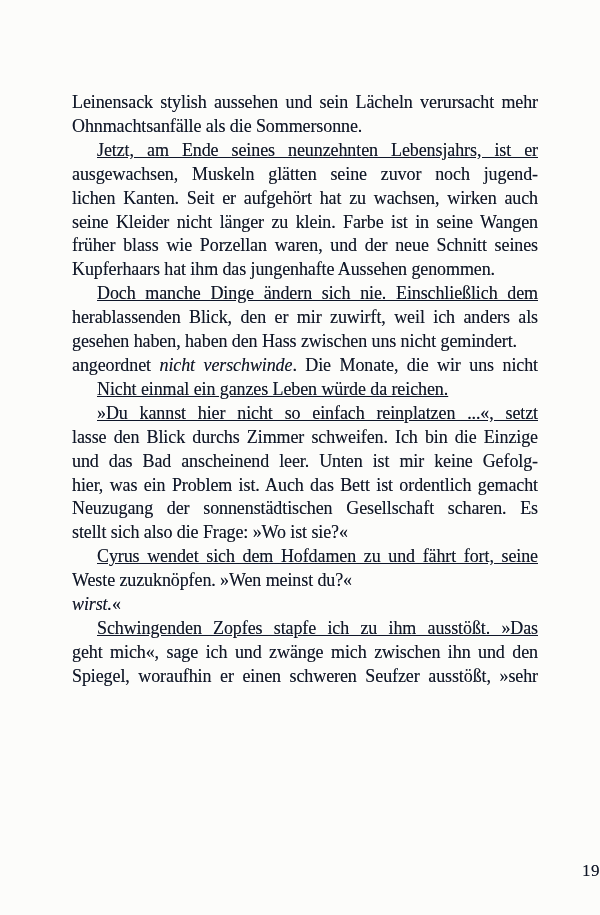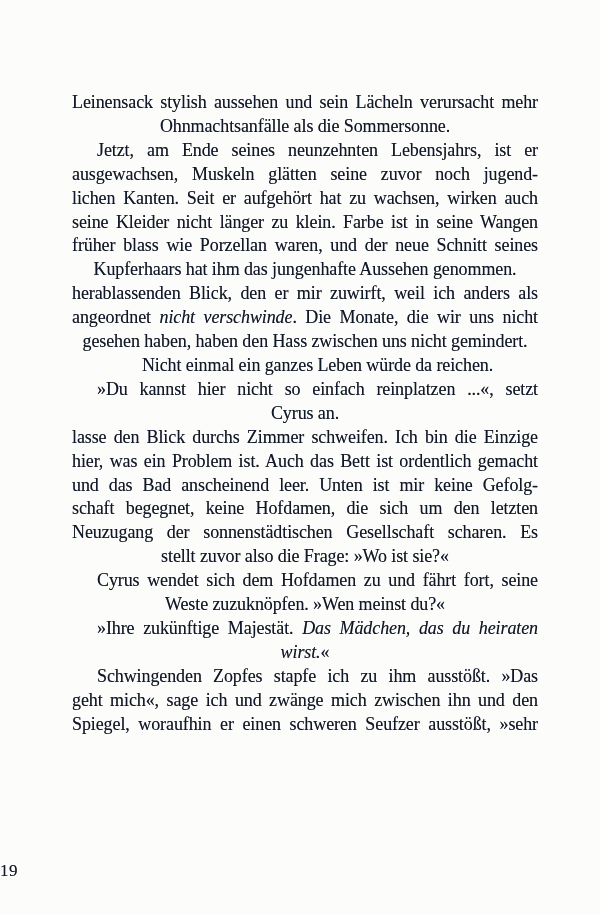--- a/index.html
+++ b/index.html
@@ -20,71 +20,70 @@
   .text-block {
     position: absolute;
     left: 72px;
     top: 75px;
     width: 466px;
   }
   .line {
     font-size: 18px;
     line-height: 23.9px;
     letter-spacing: -0.1px;
-    text-align: center;
+    text-align: left;
     text-shadow: 0 0 0.5px rgba(46, 41, 35, 0.55);
   }
   .line.j {
     text-align: justify;
     text-align-last: justify;
   }
   .line.ind {
     text-indent: 25px;
+    text-decoration: underline;
   }
   .line em {
     font-style: italic;
   }
   .page-number {
     position: absolute;
     left: 0;
     top: 845px;
     width: 100%;
-    text-align: left;
+    text-align: right;
     font-size: 17px;
     letter-spacing: 0.5px;
     text-shadow: 0 0 0.5px rgba(46, 41, 35, 0.55);
   }
 </style>
 </head>
 <body style="background: rgb(252, 252, 250);">
 
 <div class="book-page" style="background: rgb(252, 252, 250); color: #0f172a; margin-top: 16px;">
   <div class="text-block">
       <div class="line j"><span>Leinensack stylish aussehen und sein Lächeln verursacht mehr</span></div>
       <div class="line"><span>Ohnmachtsanfälle als die Sommersonne.</span></div>
       <div class="line j ind"><span>Jetzt, am Ende seines neunzehnten Lebensjahrs, ist er</span></div>
       <div class="line j"><span>ausgewachsen, Muskeln glätten seine zuvor noch jugend-</span></div>
       <div class="line j"><span>lichen Kanten. Seit er aufgehört hat zu wachsen, wirken auch</span></div>
       <div class="line j"><span>seine Kleider nicht länger zu klein. Farbe ist in seine Wangen</span></div>
       <div class="line j"><span>früher blass wie Porzellan waren, und der neue Schnitt seines</span></div>
       <div class="line"><span>Kupferhaars hat ihm das jungenhafte Aussehen genommen.</span></div>
+      <div class="line j ind"><span>Doch manche Dinge ändern sich nie. Einschließlich dem</span></div>
       <div class="line j"><span>herablassenden Blick, den er mir zuwirft, weil ich anders als</span></div>
+      <div class="line"><span>gesehen haben, haben den Hass zwischen uns nicht gemindert.</span></div>
       <div class="line j"><span>angeordnet </span><em>nicht verschwinde</em><span>. Die Monate, die wir uns nicht</span></div>
-      <div class="line"><span>gesehen haben, haben den Hass zwischen uns nicht gemindert.</span></div>
       <div class="line ind"><span>Nicht einmal ein ganzes Leben würde da reichen.</span></div>
       <div class="line j ind"><span>»Du kannst hier nicht so einfach reinplatzen ...«, setzt</span></div>
-      <div class="line"><span>Cyrus an.</span></div>
       <div class="line j"><span>lasse den Blick durchs Zimmer schweifen. Ich bin die Einzige</span></div>
+      <div class="line j"><span>und das Bad anscheinend leer. Unten ist mir keine Gefolg-</span></div>
       <div class="line j"><span>hier, was ein Problem ist. Auch das Bett ist ordentlich gemacht</span></div>
-      <div class="line j"><span>und das Bad anscheinend leer. Unten ist mir keine Gefolg-</span></div>
-      <div class="line j"><span>schaft begegnet, keine Hofdamen, die sich um den letzten</span></div>
       <div class="line j"><span>Neuzugang der sonnenstädtischen Gesellschaft scharen. Es</span></div>
-      <div class="line"><span>stellt zuvor also die Frage: »Wo ist sie?«</span></div>
+      <div class="line"><span>stellt sich also die Frage: »Wo ist sie?«</span></div>
       <div class="line j ind"><span>Cyrus wendet sich dem Hofdamen zu und fährt fort, seine</span></div>
       <div class="line"><span>Weste zuzuknöpfen. »Wen meinst du?«</span></div>
-      <div class="line j ind"><span>»Ihre zukünftige Majestät. </span><em>Das Mädchen, das du heiraten</em></div>
       <div class="line"><em>wirst.</em><span>«</span></div>
       <div class="line j ind"><span>Schwingenden Zopfes stapfe ich zu ihm ausstößt. »Das</span></div>
       <div class="line j"><span>geht mich«, sage ich und zwänge mich zwischen ihn und den</span></div>
       <div class="line j"><span>Spiegel, woraufhin er einen schweren Seufzer ausstößt, »sehr</span></div>
     </div>
   <div class="page-number">19</div>
 </div>
 
 </body></html>

